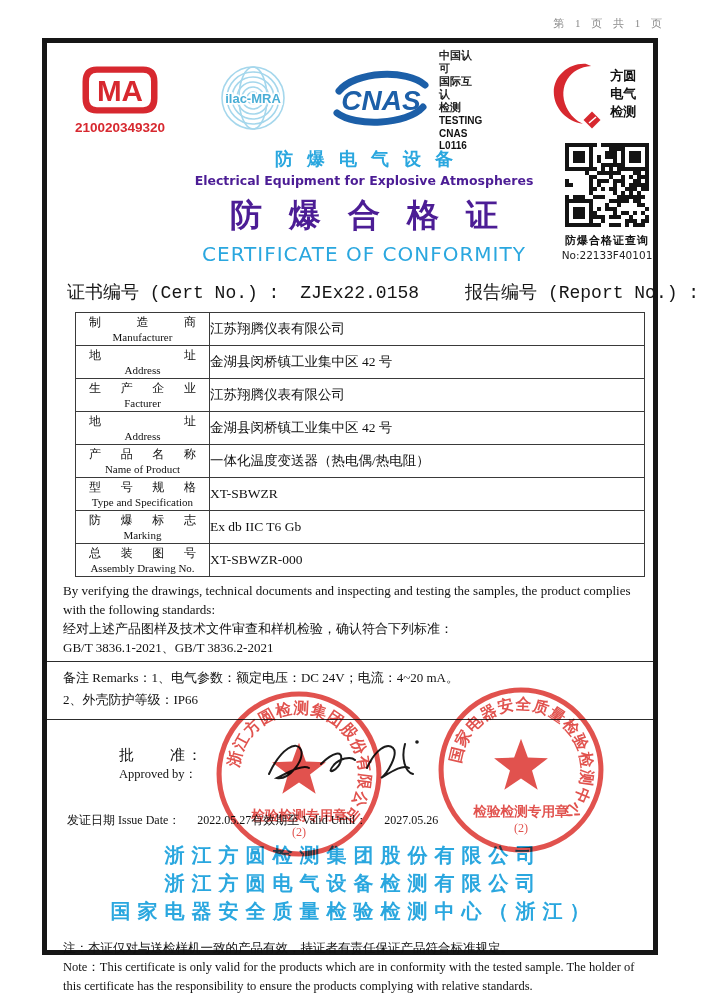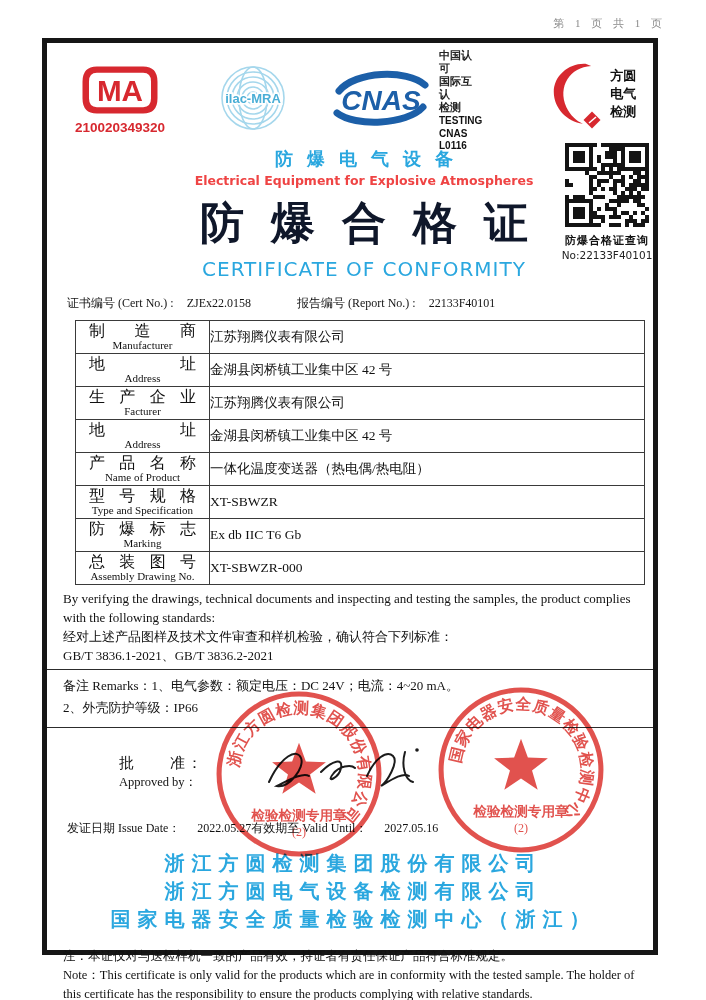--- a/index.html
+++ b/index.html
@@ -16,40 +16,40 @@
   .cnas-block{display:flex;align-items:center;margin-left:14px;}
   .cnas-side{margin-left:6px;font-family:"Liberation Sans",sans-serif;}
   .cnas-side .cn-line{font-size:11px;color:#222;font-weight:bold;line-height:13px;}
   .cnas-side .en-line{font-size:10px;color:#111;font-weight:bold;line-height:12px;margin-top:1px;}
   .fy-block{display:flex;align-items:center;margin-left:40px;}
   .fy-label{font-size:13px;color:#111;font-weight:bold;font-family:"DejaVu Sans","Liberation Sans",sans-serif;margin-left:2px;margin-top:-12px;}
 
   
   .hdr{text-align:center;font-family:"DejaVu Sans","Liberation Sans",sans-serif;padding-left:28px;}
   .title-cn-small{color:#2aa7df;font-size:18px;font-weight:bold;letter-spacing:14px;margin-top:6px;text-indent:14px;}
-  .subtitle-en{color:#ef4444;font-size:12.5px;font-weight:bold;margin-top:2px;}
-  .title-cn-large{color:#0f172a;font-size:44px;font-weight:bold;letter-spacing:27px;margin-top:6px;text-indent:27px;}
+  .subtitle-en{color:#4c1d95;font-size:12.5px;font-weight:bold;margin-top:2px;}
+  .title-cn-large{color:#4c1d95;font-size:32px;font-weight:bold;letter-spacing:27px;margin-top:6px;text-indent:27px;}
   .title-en-large{color:#2aa7df;font-size:20px;letter-spacing:1px;margin-top:4px;font-weight:500;}
 
   .qr-box{position:absolute;top:100px;right:0;width:92px;text-align:center;font-family:"DejaVu Sans","Liberation Sans",sans-serif;}
   .qr{display:inline-block;line-height:0;}
   .qr-caption{font-size:11px;font-weight:bold;color:#111;margin-top:2px;letter-spacing:1px;}
   .qr-no{font-size:10.5px;color:#222;margin-top:1px;}
 
   
-  .cert-line{display:flex;margin:14px 18px 8px 20px;font-size:12px;color:#151515;}
+  .cert-line{display:flex;margin:14px 18px 8px 20px;font-size:18px;color:#151515;font-family:Liberation Mono, monospace;}
   .cert-line .seg{white-space:nowrap;}
   .cert-line .seg + .seg{margin-left:46px;}
   .cert-line b{font-weight:normal;}
 
   
   table.info{border-collapse:collapse;margin-left:28px;width:570px;table-layout:fixed;}
   table.info td{border:1.4px solid #3a3a3a;padding:2px 0;}
   td.lbl{width:133px;text-align:center;vertical-align:middle;height:27px;}
-  td.lbl .cn{font-size:16px;color:#111;text-align:justify;text-align-last:justify;padding:0 13px;line-height:15px;}
+  td.lbl .cn{font-size:12px;color:#111;text-align:justify;text-align-last:justify;padding:0 13px;line-height:15px;}
   td.lbl .en{font-size:11px;color:#111;line-height:12px;margin-top:1px;font-family:"Liberation Serif",serif;}
   td.val{padding-left:12px;font-size:13.5px;color:#111;}
 
   
   .statement{padding:5px 14px 4px 16px;border-bottom:1.4px solid #2c2c2c;font-size:13px;line-height:1.45;color:#111;}
   .remarks{padding:5px 14px 7px 16px;border-bottom:1.4px solid #2c2c2c;font-size:13px;line-height:1.7;color:#111;}
 
   
   .approval{position:relative;margin:26px 0 0 72px;height:52px;}
   .approval .cn{font-size:15px;color:#111;letter-spacing:2px;}
@@ -489,21 +489,21 @@
       </span>
     </div>
 
     <div class="date-row">
       <div class="seg">
         <span style="margin-left:0">发证日期 Issue Date：</span>
         <span>2022.05.27</span>
       </div>
       <div class="seg">
         <span style="margin-left:0">有效期至 Valid Until：</span>
-        <span>2027.05.16</span>
+        <span>2027.05.26</span>
       </div>
     </div>
 
     <div class="issuers">
       <div class="issuer-line">浙江方圆检测集团股份有限公司</div>
       <div class="issuer-line">浙江方圆电气设备检测有限公司</div>
       <div class="issuer-line">国家电器安全质量检验检测中心（浙江）</div>
     </div>
 
     <span class="stamp stamp-left">

